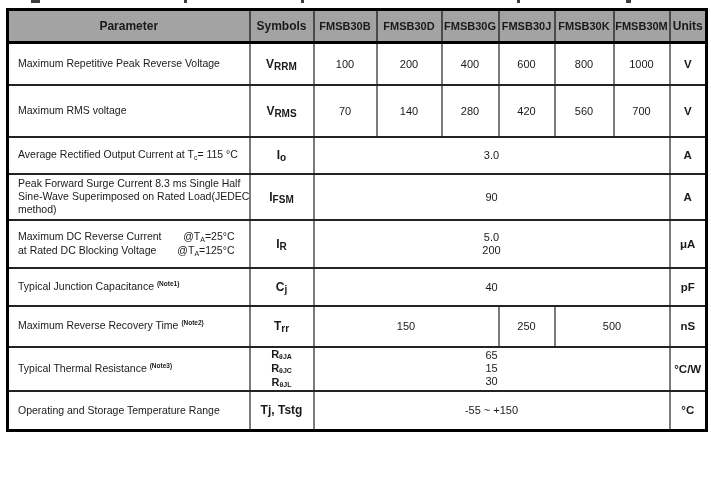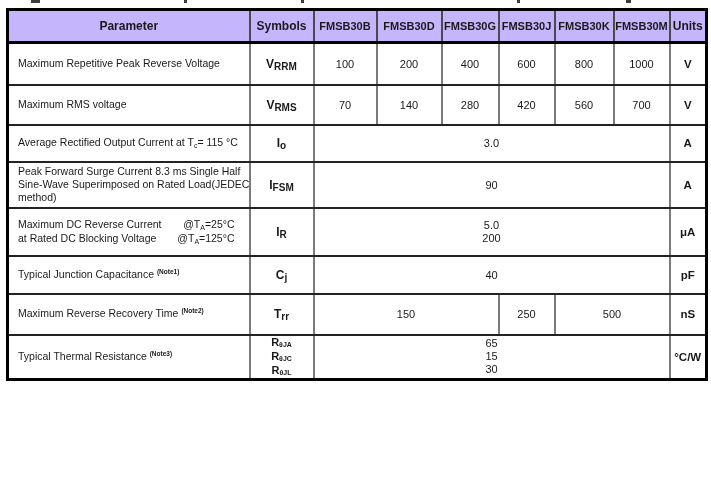--- a/index.html
+++ b/index.html
@@ -15,21 +15,21 @@
     border:3px solid #000;
   }
   th,td{
     border-left:2px solid #7b7b7b;border-right:2px solid #7b7b7b;
     border-top:2px solid #232323;border-bottom:2px solid #232323;
     padding:0;overflow:hidden;vertical-align:middle;
   }
   thead th{
     border-bottom:3px solid #000;
     border-left:2px solid #4a4a4a;border-right:2px solid #4a4a4a;
-    font-weight:bold;font-size:11px;text-align:center;background:#c4b5fd;
+    font-weight:bold;font-size:11px;text-align:center;background:#a3a3a3;
   }
   thead th.big{font-size:12px;}
   td.param{
     text-align:left;padding-left:9px;padding-right:2px;
     font-size:10.5px;line-height:13px;
   }
   td.param .pline{white-space:nowrap;}
   td.param .twocol{display:flex;justify-content:space-between;padding-right:12px;white-space:nowrap;}
   td.sym{text-align:center;font-weight:bold;font-size:12px;}
   td.sym.multi{font-size:11px;line-height:13px;}
@@ -84,21 +84,21 @@
           <div>V<sub>RRM</sub></div>
         </td>
         <td class="val" colspan="1">100</td>
         <td class="val" colspan="1">200</td>
         <td class="val" colspan="1">400</td>
         <td class="val" colspan="1">600</td>
         <td class="val" colspan="1">800</td>
         <td class="val" colspan="1">1000</td>
         <td class="unit">V</td>
       </tr>
-      <tr style="height: 40px;">
+      <tr style="height: 52px;">
         <td class="param"><span class="pline">Maximum RMS voltage</span></td>
         <td class="sym">
           <div>V<sub>RMS</sub></div>
         </td>
         <td class="val" colspan="1">70</td>
         <td class="val" colspan="1">140</td>
         <td class="val" colspan="1">280</td>
         <td class="val" colspan="1">420</td>
         <td class="val" colspan="1">560</td>
         <td class="val" colspan="1">700</td>
@@ -173,14 +173,22 @@
         </td>
         <td class="val" colspan="6">
           <div class="stack">
             <div>65</div>
             <div>15</div>
             <div>30</div>
           </div>
         </td>
         <td class="unit">°C/W</td>
       </tr>
+      <tr style="height: 40px;">
+        <td class="param"><span class="pline">Operating and Storage Temperature Range</span></td>
+        <td class="sym">
+          <div>Tj, Tstg</div>
+        </td>
+        <td class="val" colspan="6">-55 ~ +150</td>
+        <td class="unit">°C</td>
+      </tr>
     </tbody>
 </table>
 
 </body></html>

